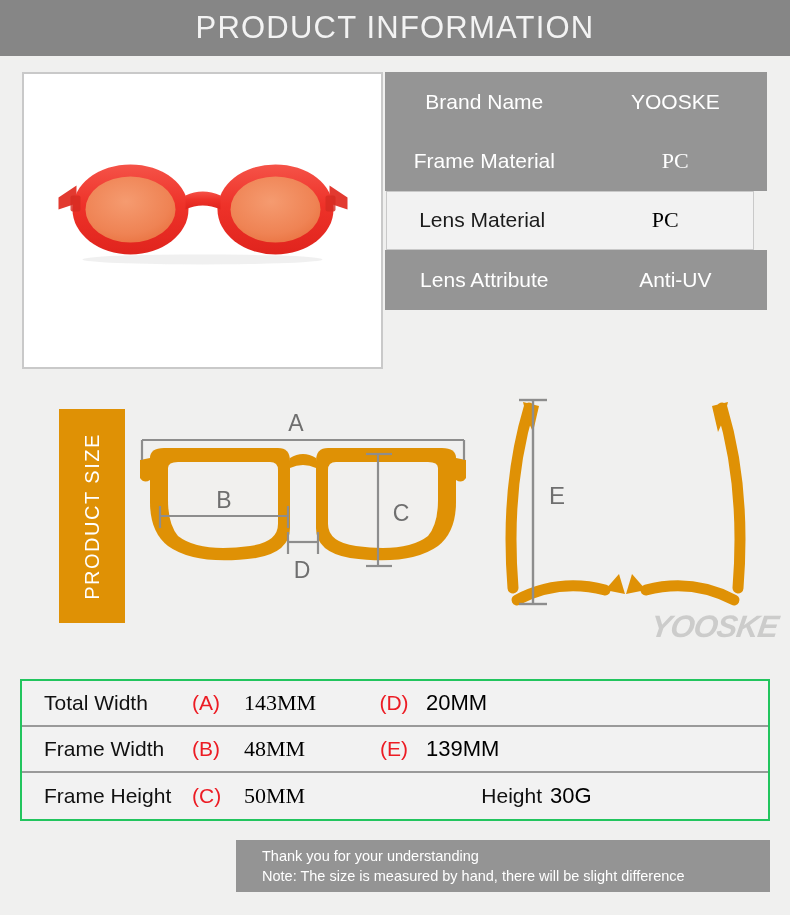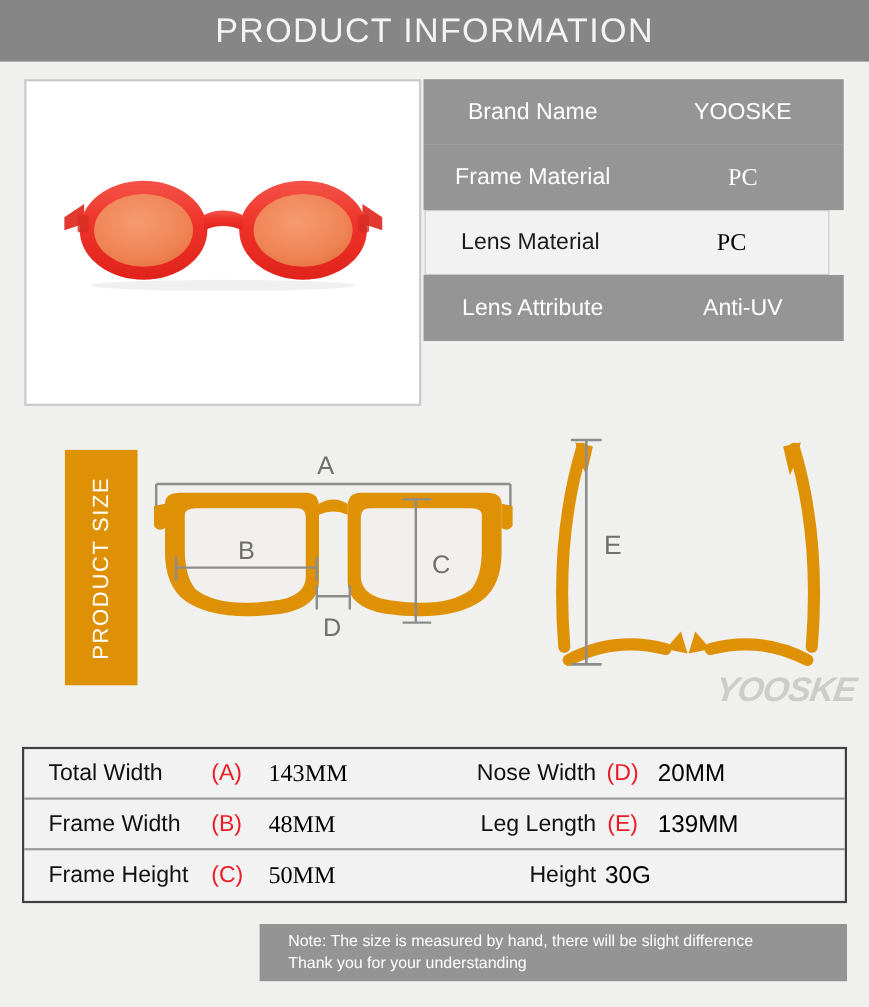--- a/index.html
+++ b/index.html
@@ -169,21 +169,21 @@
     transform: skewX(-8deg);
     pointer-events: none;
   }
 
   
   .measure-table {
     position: absolute;
     left: 20px;
     top: 679px;
     width: 750px;
-    border: 2px solid #404040;
+    border: 2px solid #22c55e;
     box-sizing: border-box;
     background: #f2f2f2;
   }
   .measure-row {
     display: flex;
     height: 46px;
     align-items: center;
     border-bottom: 2px solid #9a9a9a;
     box-sizing: border-box;
   }
@@ -408,40 +408,38 @@
 
   <div class="watermark">YOOSKE</div>
 </div>
 
 <div class="measure-table">
 
   <div class="measure-row">
     <div class="m-name">Total Width</div>
     <div class="m-letter">(A)</div>
     <div class="m-val">143MM</div>
-    <div class="m-name2">Nose Width</div>
     <div class="m-letter2">(D)</div>
     <div class="m-val2">20MM</div>
   </div>
 
   <div class="measure-row">
     <div class="m-name">Frame Width</div>
     <div class="m-letter">(B)</div>
     <div class="m-val">48MM</div>
-    <div class="m-name2">Leg Length</div>
     <div class="m-letter2">(E)</div>
     <div class="m-val2">139MM</div>
   </div>
 
   <div class="measure-row">
     <div class="m-name">Frame Height</div>
     <div class="m-letter">(C)</div>
     <div class="m-val">50MM</div>
     <div class="m-name2 center">Height</div>
     <div class="m-val2">30G</div>
   </div>
 
 </div>
 
 <div class="note-bar">
+  <div class="note-line">Thank you for your understanding</div>
   <div class="note-line">Note: The size is measured by hand, there will be slight difference</div>
-  <div class="note-line">Thank you for your understanding</div>
 </div>
 
 </body></html>

